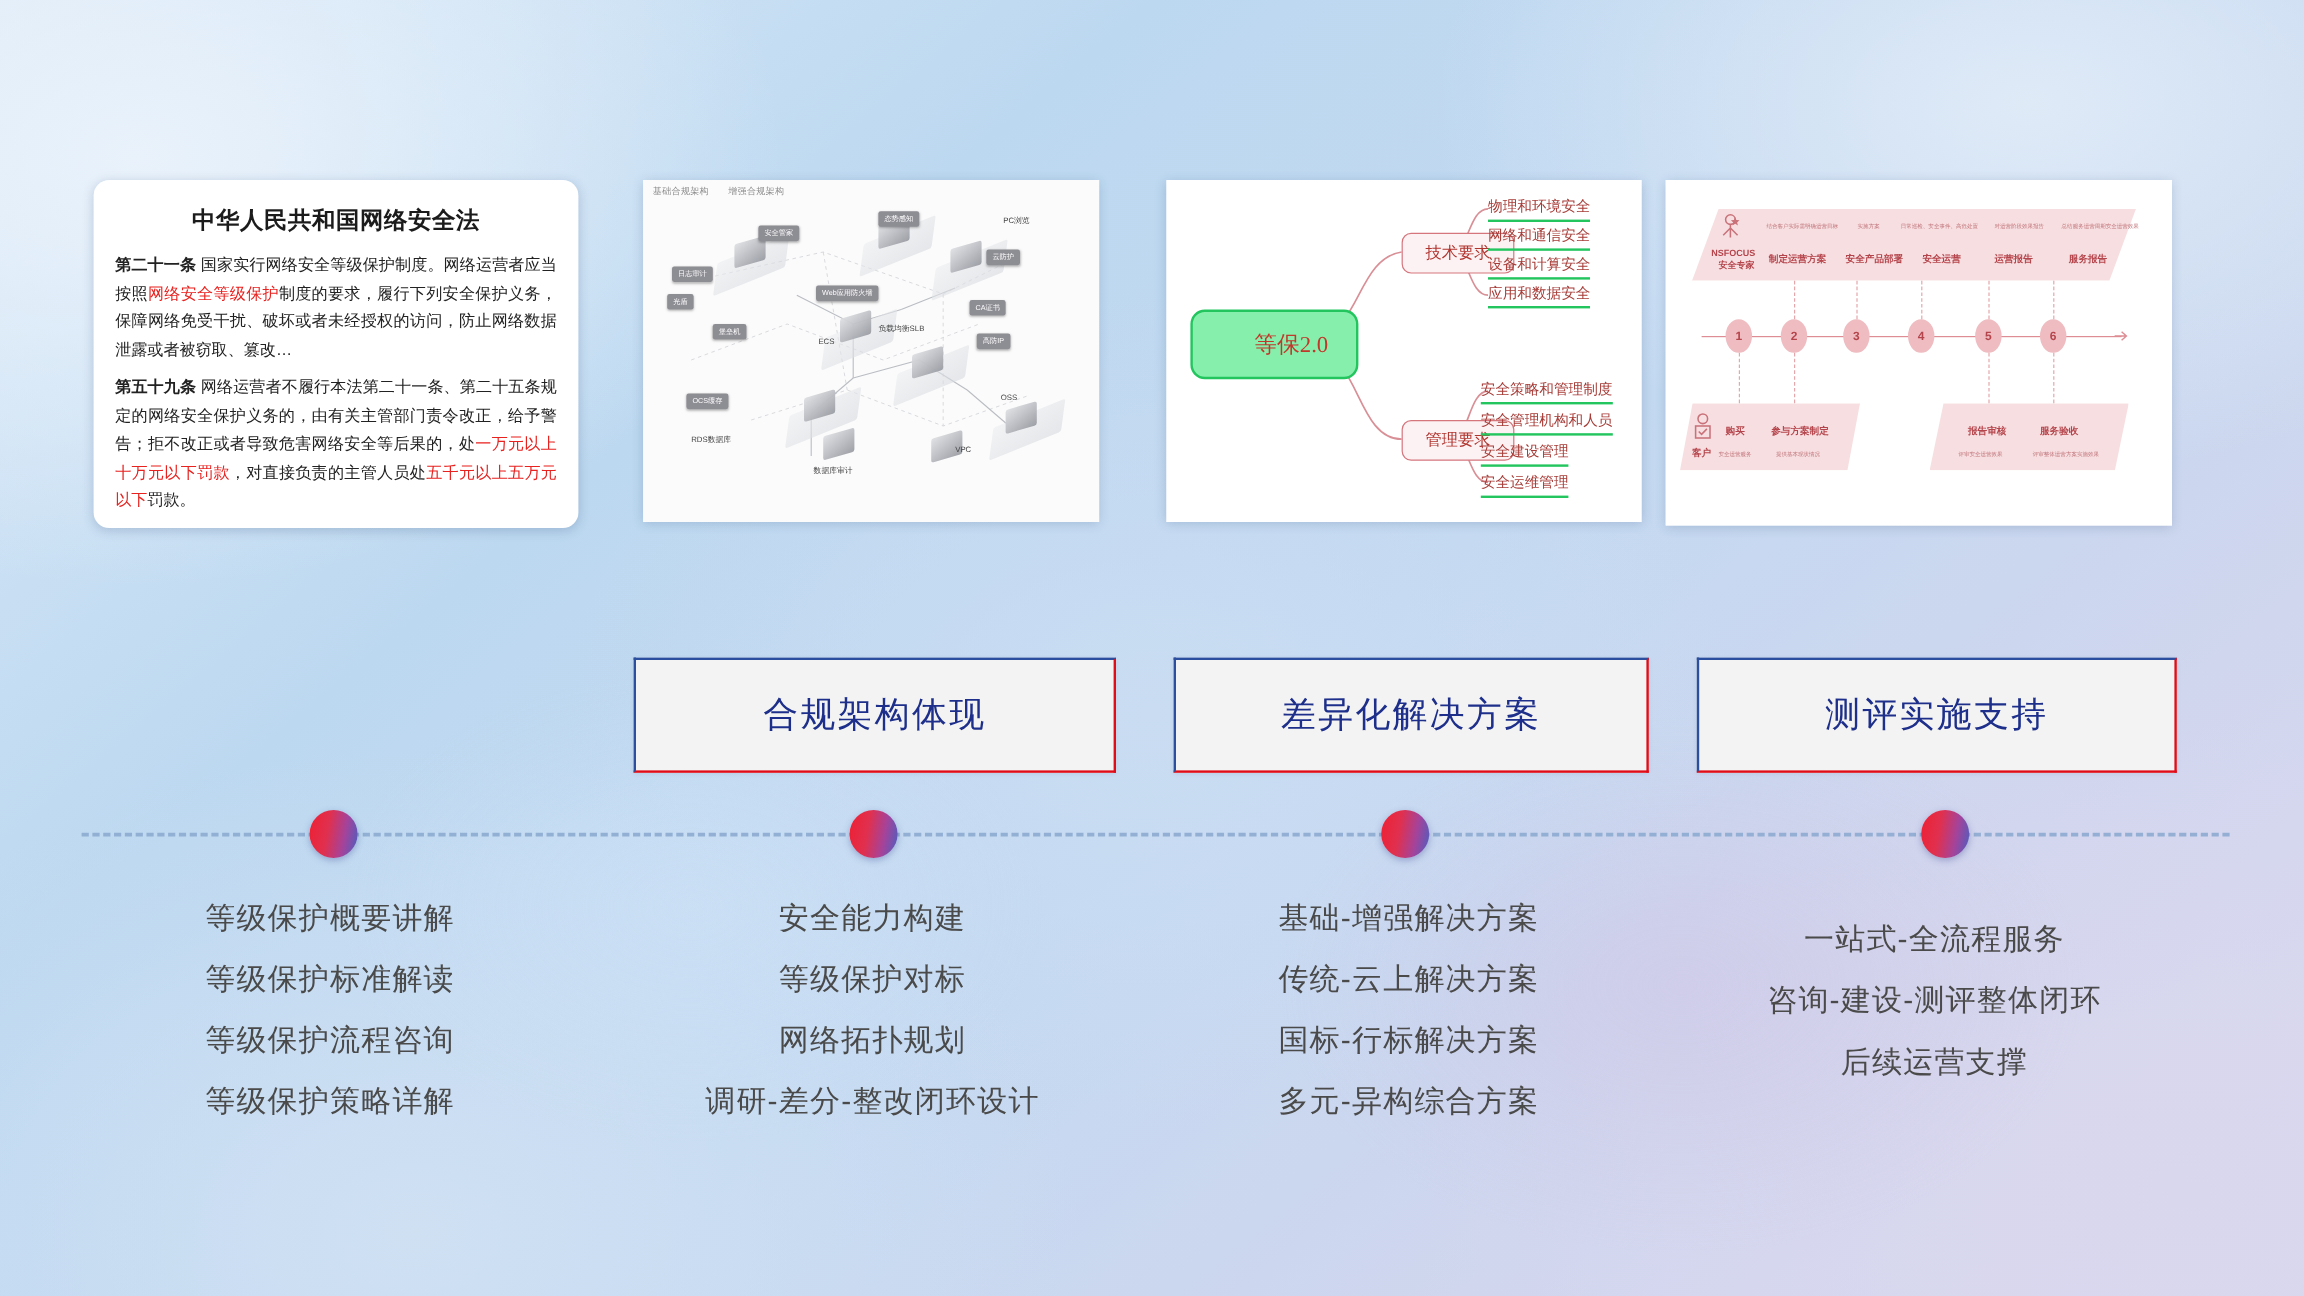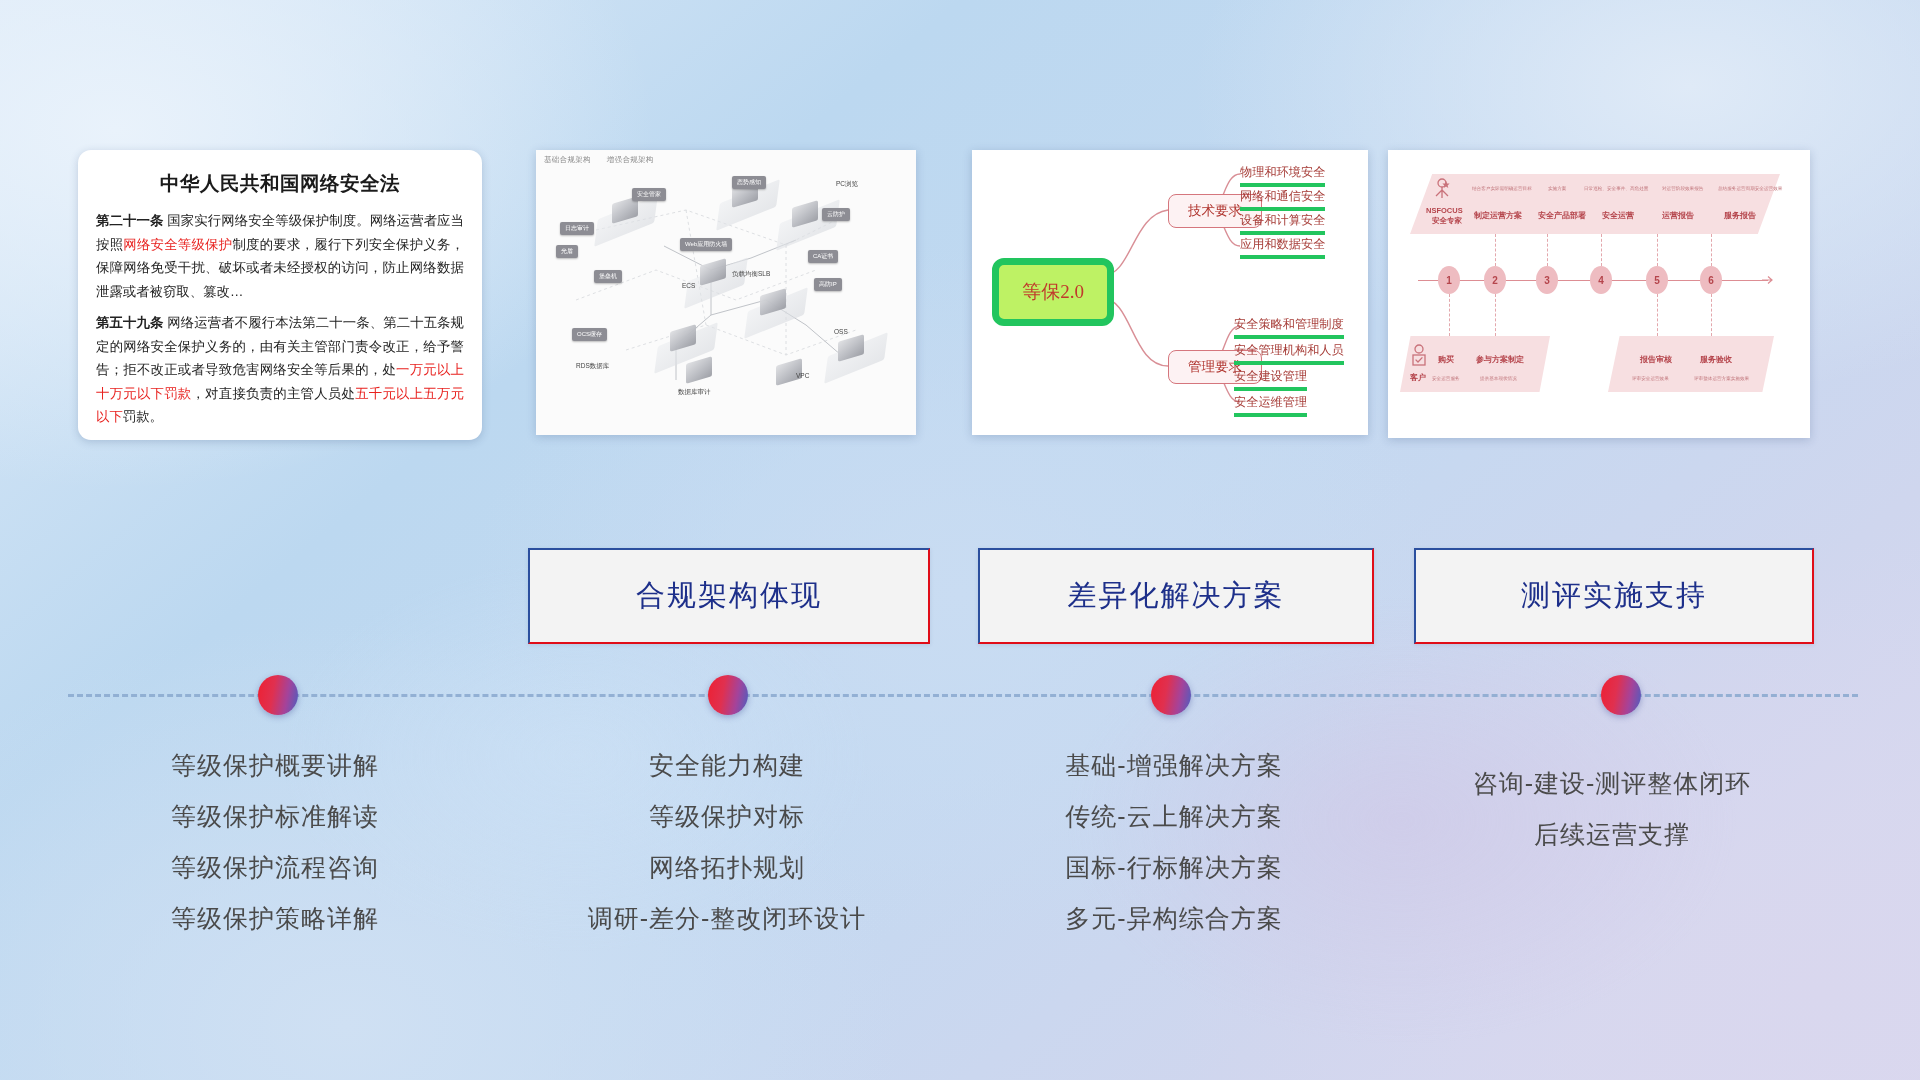--- a/index.html
+++ b/index.html
@@ -54,30 +54,30 @@
         background:linear-gradient(150deg,#dfe0e3 0%,#b9bbc1 55%,#9a9ca3 100%);
         transform:skewY(-16deg);border-radius:2px;opacity:.95;}
   .plate{position:absolute;width:60px;height:26px;
          background:linear-gradient(160deg,#eceef1,#d6d9de);
          transform:skewY(-22deg) skewX(-8deg);opacity:.6;border-radius:2px;}
   .archsvg{position:absolute;inset:0;}
 
   
   .mind{position:relative;width:100%;height:100%;background:#fff;}
   .mroot{position:absolute;left:20px;top:108px;width:108px;height:54px;
-         border:7px solid #22c55e;border-radius:12px;background:#bef264;
+         border:2px solid #22c55e;border-radius:12px;background:#86efac;
          display:flex;align-items:center;justify-content:center;
-         font-size:19px;color:#c0392b;font-family:"Liberation Serif","DejaVu Serif",serif;}
+         font-size:19px;color:#c0392b;font-family:"Liberation Serif","DejaVu Serif",serif;padding-left:28px;}
   .mbr{position:absolute;width:92px;height:32px;border:1.6px solid #d5767d;
        border-radius:8px;background:#fdf2f3;display:flex;align-items:center;
        justify-content:center;font-size:13.5px;color:#b0352f;
        font-family:"Liberation Serif","DejaVu Serif",serif;}
   .mleaf{position:absolute;font-size:12.2px;color:#a63c37;white-space:nowrap;
          padding-bottom:2px;font-family:"Liberation Serif","DejaVu Serif",serif;}
-  .mleaf.ul{border-bottom:4px solid #22c55e;}
+  .mleaf.ul{border-bottom:2px solid #22c55e;}
 
   
   .nsf{position:relative;width:100%;height:100%;background:#fff;}
   .band{position:absolute;background:#f7dfe1;}
   .band.top{left:22px;top:24px;width:370px;height:60px;
             clip-path:polygon(6% 0,100% 0,94% 100%,0 100%);}
   .band.bl{left:12px;top:186px;width:150px;height:56px;
            clip-path:polygon(7% 0,100% 0,93% 100%,0 100%);}
   .band.br{left:220px;top:186px;width:166px;height:56px;
            clip-path:polygon(7% 0,100% 0,93% 100%,0 100%);}
@@ -337,18 +337,19 @@
       <div>网络拓扑规划</div>
       <div>调研-差分-整改闭环设计</div>
     </div>
     <div class="lcol" style="left:978px;width:392px">
       <div>基础-增强解决方案</div>
       <div>传统-云上解决方案</div>
       <div>国标-行标解决方案</div>
       <div>多元-异构综合方案</div>
     </div>
     <div class="lcol" style="left:1414px;width:396px;top:18px">
+      <div>一站式-全流程服务</div>
       <div>咨询-建设-测评整体闭环</div>
       <div>后续运营支撑</div>
     </div>
   </div>
 
 </div>
 
 </body></html>

